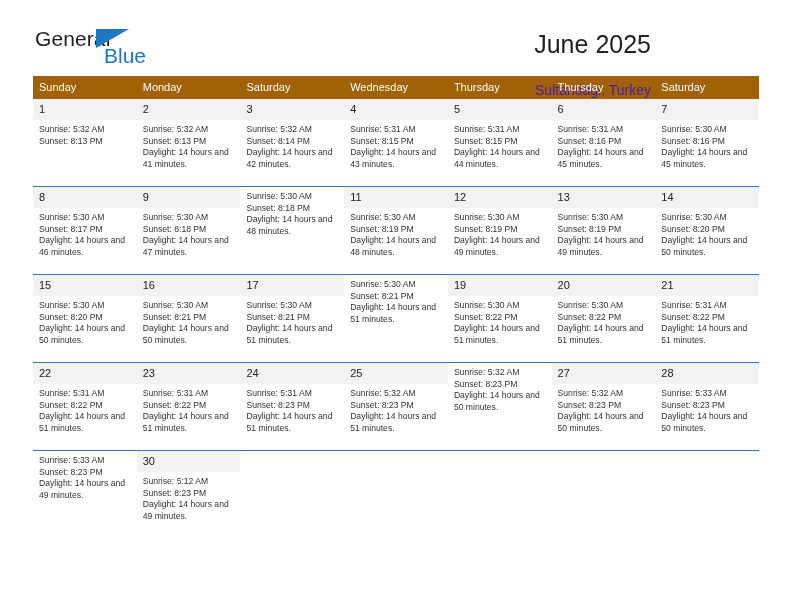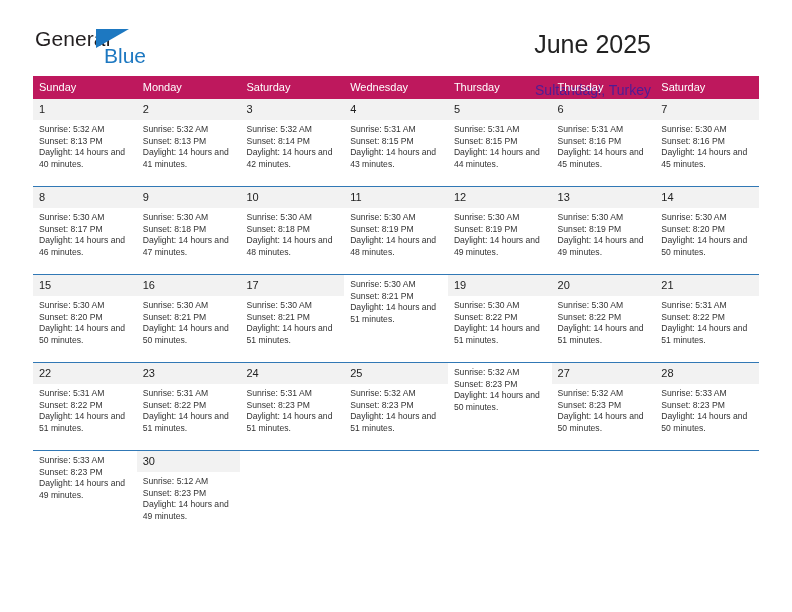--- a/index.html
+++ b/index.html
@@ -83,21 +83,21 @@
     white-space: nowrap;
   }
 
   
   .calendar {
     width: 726px;
     margin-top: 4px;
   }
   .week-head {
     display: flex;
-    background: #be185d;
+    background: #a16207;
   }
   .week-head .dow {
     flex: 1 1 0;
     box-sizing: border-box;
     padding: 4px 0 4px 6px;
     font-size: 11px;
     color: #ffffff;
     line-height: 15px;
   }
 
@@ -165,21 +165,20 @@
       <div class="dow">Saturday</div>
     </div>
 
     <div id="weeks-container">
         <div class="week first">
           <div class="day">
             <div class="day-num">1</div>
             <div class="day-body">
               <div>Sunrise: 5:32 AM</div>
               <div>Sunset: 8:13 PM</div>
-              <div class="wrap">Daylight: 14 hours and 40 minutes.</div>
             </div>
           </div>
           <div class="day">
             <div class="day-num">2</div>
             <div class="day-body">
               <div>Sunrise: 5:32 AM</div>
               <div>Sunset: 8:13 PM</div>
               <div class="wrap">Daylight: 14 hours and 41 minutes.</div>
             </div>
           </div>
@@ -235,21 +234,20 @@
           </div>
           <div class="day">
             <div class="day-num">9</div>
             <div class="day-body">
               <div>Sunrise: 5:30 AM</div>
               <div>Sunset: 8:18 PM</div>
               <div class="wrap">Daylight: 14 hours and 47 minutes.</div>
             </div>
           </div>
           <div class="day">
-            <div class="day-num">10</div>
             <div class="day-body">
               <div>Sunrise: 5:30 AM</div>
               <div>Sunset: 8:18 PM</div>
               <div class="wrap">Daylight: 14 hours and 48 minutes.</div>
             </div>
           </div>
           <div class="day">
             <div class="day-num">11</div>
             <div class="day-body">
               <div>Sunrise: 5:30 AM</div>

